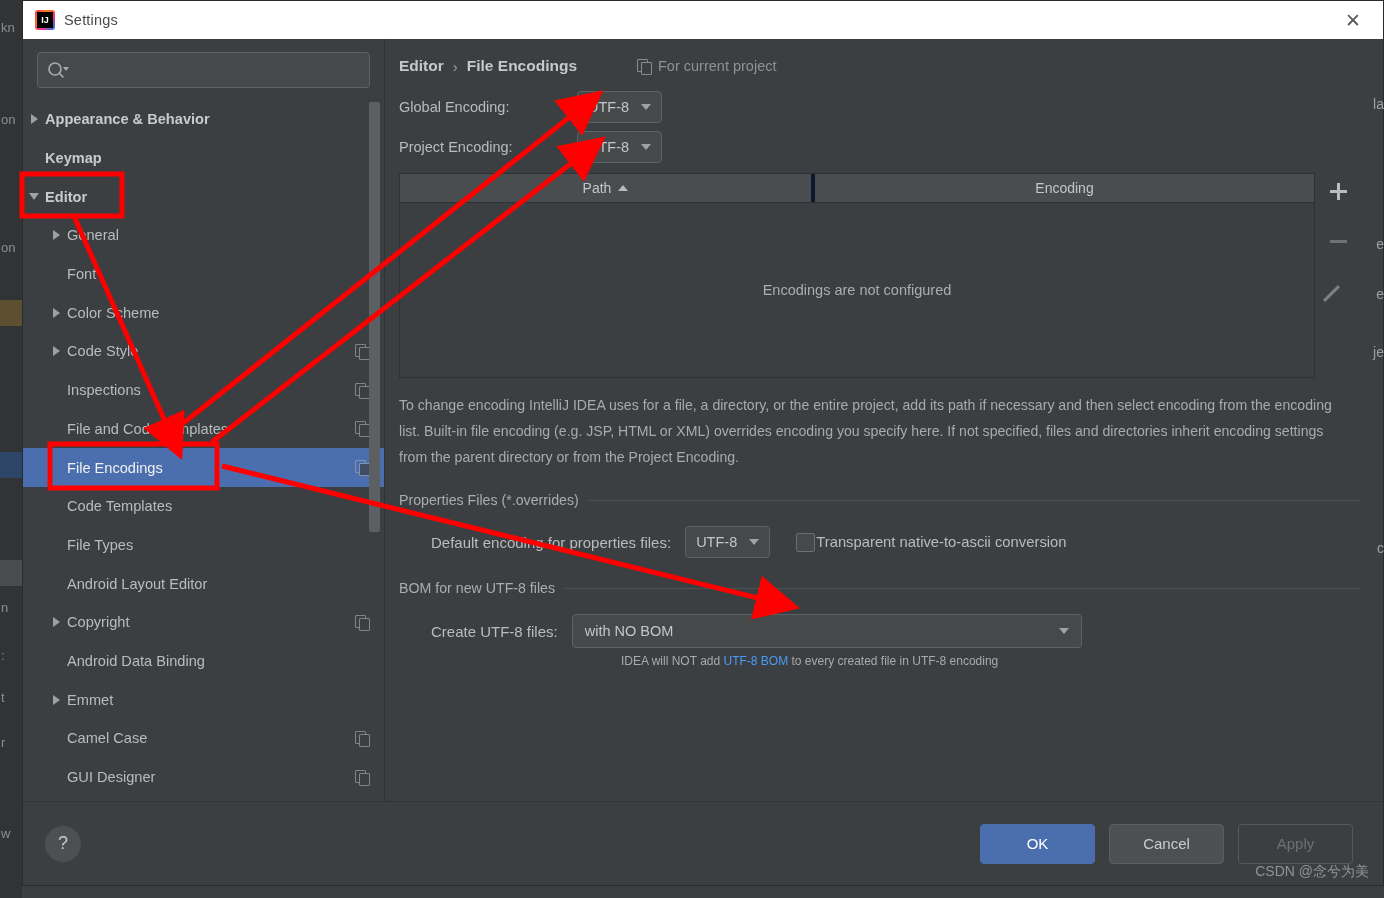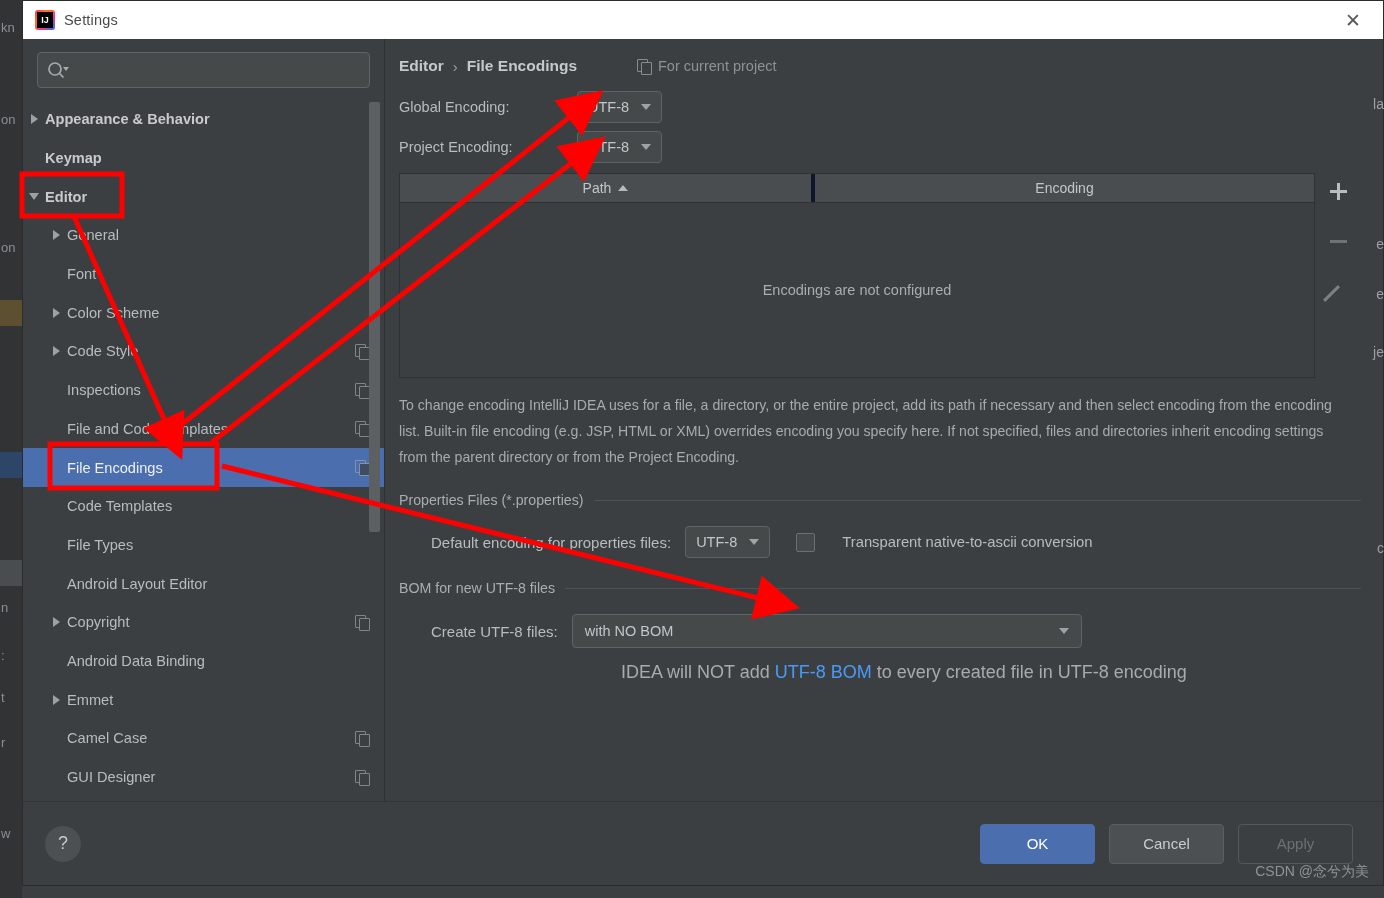--- a/index.html
+++ b/index.html
@@ -175,31 +175,31 @@
   }
 
   
   .section { margin-top: 22px; }
   .sec-head { display: flex; align-items: center; gap: 10px; }
   .sec-title { color: #a9adb0; font-size: 14.2px; white-space: nowrap; }
   .sec-line { flex: 1; height: 1px; background: #4f5254; }
   .sec-body { padding: 18px 0 0 0; display: flex; align-items: center; }
   .sec-label { color: #b9bcbe; font-size: 15px; }
 
-  .checkbox-wrap { display: flex; align-items: center; gap: 27px; margin-left: 26px; cursor: pointer; }
+  .checkbox-wrap { display: flex; align-items: center; gap: 1px; margin-left: 26px; cursor: pointer; }
   .checkbox {
     width: 19px; height: 19px; border: 1px solid #6a6f72; border-radius: 2px; background: #45494a; flex: none;
   }
   .check-label { color: #b9bcbe; font-size: 14.8px; }
 
   .wide-combo {
     width: 510px; height: 34px; border: 1px solid #5e6366; border-radius: 4px; background: #45494a;
     display: flex; align-items: center; padding: 0 12px; cursor: pointer; justify-content: space-between;
   }
-  .bom-note { color: #a7abae; font-size: 18px; margin-top: 14px; margin-left: 222px; }
+  .bom-note { color: #a7abae; font-size: 12px; margin-top: 6px; margin-left: 222px; }
   .bom-link { color: #4a9bf7; }
 
   
   .footer {
     height: 84px; flex: none; background: #3c3f41; border-top: 1px solid #323436;
     display: flex; align-items: center; padding: 0 30px 0 22px; position: relative;
   }
   .help-btn {
     width: 36px; height: 36px; border-radius: 50%; background: #4c5052;
     color: #c9cccd; font-size: 18px; display: flex; align-items: center; justify-content: center;
@@ -425,21 +425,21 @@
             <div class="tbtn">
                 <span class="pencil-g"></span>
               </div>
           </div>
         </div>
 
         <div class="desc">To change encoding IntelliJ IDEA uses for a file, a directory, or the entire project, add its path if necessary and then select encoding from the encoding list. Built-in file encoding (e.g. JSP, HTML or XML) overrides encoding you specify here. If not specified, files and directories inherit encoding settings from the parent directory or from the Project Encoding.</div>
 
         <div class="section">
           <div class="sec-head">
-            <span class="sec-title">Properties Files (*.properties)</span>
+            <span class="sec-title">Properties Files (*.overrides)</span>
             <span class="sec-line"></span>
           </div>
           <div class="sec-body">
             <span class="sec-label" style="margin-left:32px;">Default encoding for properties files:</span>
             <span class="combo" style="margin-left:14px;">
               <span class="combo-val">UTF-8</span>
               <span class="combo-arrow"></span>
             </span>
             <span class="checkbox-wrap">
               <span class="checkbox"></span>

